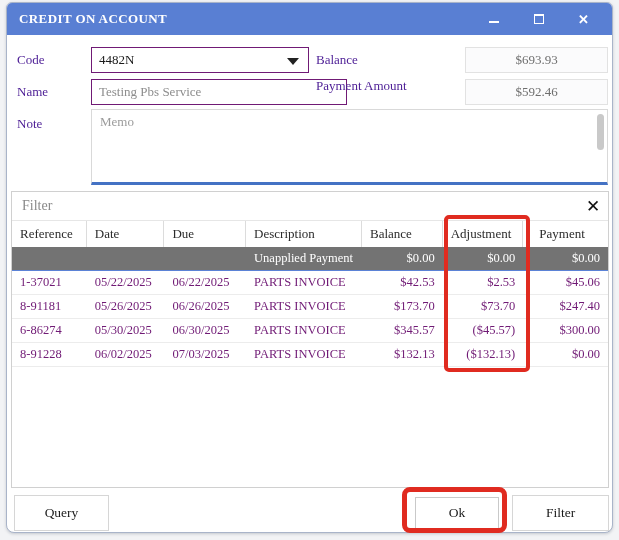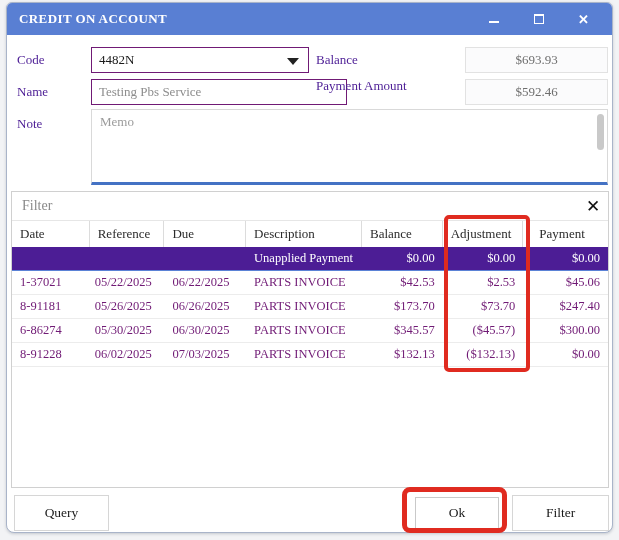--- a/index.html
+++ b/index.html
@@ -85,21 +85,21 @@
   .th {
     font-size:13px; color:#2b2b2b; line-height:26px; padding:0 8px;
     border-right:1px solid #dcdcdc; overflow:hidden; white-space:nowrap;
   }
   .th:last-child { border-right:none; }
   .trow { display:flex; height:24px; border-bottom:1px solid #ececec; background:#fff; }
   .td {
     font-size:12.5px; color:#701a75; line-height:23px; padding:0 8px;
     overflow:hidden; white-space:nowrap;
   }
-  .trow.selected { background:#4c1d95; border-bottom-color:#5b82d6; }
+  .trow.selected { background:#737373; border-bottom-color:#5b82d6; }
   .trow.selected .td { color:#ffffff; }
   .num { text-align:right; }
   .col-ref  { width:76px; }
   .col-date { width:79px; }
   .col-due  { width:83px; }
   .col-desc { width:118px; }
   .col-bal  { width:82px; }
   .col-adj  { width:82px; }
   .col-pay  { width:78px;margin-left:8px; }
 
@@ -163,22 +163,22 @@
       <div class="note-scroll"></div>
     </div>
 
     <div class="filterbar">
       <input type="text" placeholder="Filter" style="">
       <span class="filter-clear">✕</span>
     </div>
 
     <div class="grid">
       <div class="thead">
+        <div class="th col-ref">Reference</div>
         <div class="th col-date">Date</div>
-        <div class="th col-ref">Reference</div>
         <div class="th col-due">Due</div>
         <div class="th col-desc">Description</div>
         <div class="th col-bal">Balance</div>
         <div class="th col-adj">Adjustment</div>
         <div class="th col-pay">Payment</div>
       </div>
       <div id="table-body">
           <div class="trow selected">
     <div class="td col-ref c-reference"></div>
     <div class="td col-date c-date"></div>

